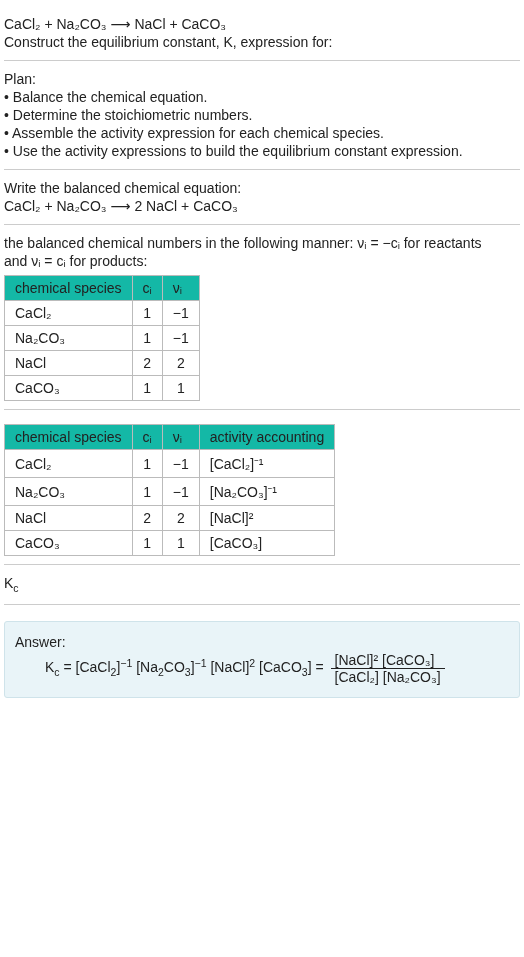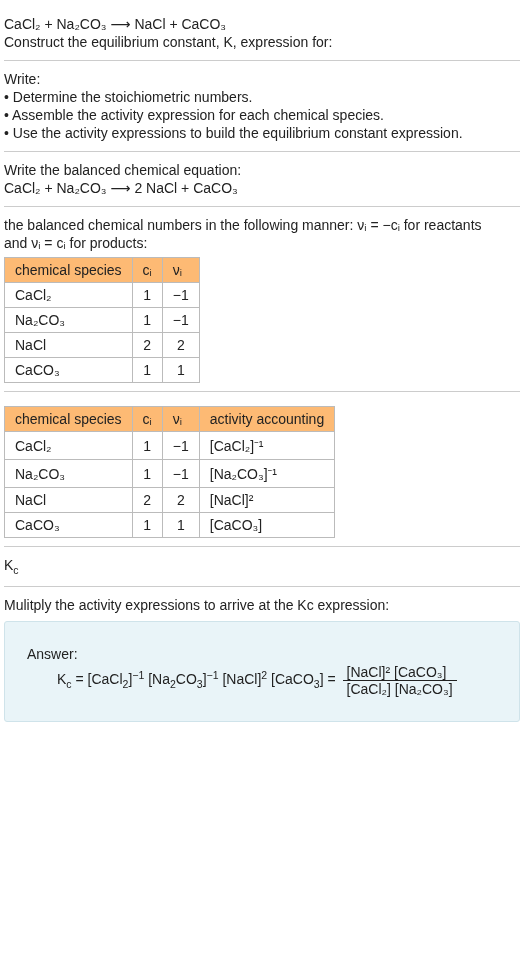--- a/index.html
+++ b/index.html
@@ -3,42 +3,43 @@
 <meta charset="utf-8">
 <style>
   body{margin:0;font-family:"Segoe UI",Arial,sans-serif;font-size:14px;color:#222;background:#fff;width:524px}
   .wrap{padding:6px 4px}
   .sec{padding:8px 0;border-bottom:1px solid #ccc}
   .sec:last-child{border-bottom:none}
   .line{margin:2px 0}
   sub{font-size:.75em}
   table{border-collapse:collapse;margin-top:6px}
   th,td{border:1px solid #bbb;padding:4px 10px;text-align:left;font-weight:400}
-  th{background:#fdba74}
+  th{background:#14b8a6}
   td.c{text-align:center}
-  .answer{background:#e9f4f8;border:1px solid #cfe3ea;border-radius:3px;padding:22px;margin-top:8px}
+  .answer{background:#e9f4f8;border:1px solid #cfe3ea;border-radius:3px;padding:10px;margin-top:8px}
   .ital{}
   .math{white-space:nowrap}
   .frac{display:inline-block;vertical-align:middle;text-align:left;margin:0 3px}
   .frac .n{display:block;border-bottom:1px solid #222;padding:0 4px}
   .frac .d{display:block;padding:0 4px}
   sup{font-size:.75em}
 </style>
 </head>
 <body>
 
 <div class="wrap">
 
   <div class="sec">
     <div class="line math">CaCl₂ + Na₂CO₃ ⟶ NaCl + CaCO₃</div>
     <div class="line">Construct the equilibrium constant, K, expression for:</div>
   </div>
 
   <div class="sec">
-    <div class="line">Write:</div>
+    <div class="line">Plan:</div>
+    <div class="line">• Balance the chemical equation.</div>
     <div class="line">• Determine the stoichiometric numbers.</div>
     <div class="line">• Assemble the activity expression for each chemical species.</div>
     <div class="line">• Use the activity expressions to build the equilibrium constant expression.</div>
   </div>
 
   <div class="sec">
     <div class="line">Write the balanced chemical equation:</div>
     <div class="line math">CaCl₂ + Na₂CO₃ ⟶ 2 NaCl + CaCO₃</div>
   </div>
 
@@ -111,21 +112,20 @@
           </tr>
     </tbody>
       </table>
   </div>
 
   <div class="sec">
     <div class="line ital">K<sub>c</sub></div>
   </div>
 
   <div class="sec" style="border-bottom:none">
-    <div class="line">Mulitply the activity expressions to arrive at the Kc expression:</div>
     <div class="answer">
       <div class="line">Answer:</div>
       <div class="line math" style="padding-left:30px">
         <span class="ital">K<sub>c</sub></span> = [CaCl<sub>2</sub>]<sup>−1</sup> [Na<sub>2</sub>CO<sub>3</sub>]<sup>−1</sup> [NaCl]<sup>2</sup> [CaCO<sub>3</sub>] =
         <span class="frac">
           <span class="n">[NaCl]² [CaCO₃]</span>
           <span class="d">[CaCl₂] [Na₂CO₃]</span>
         </span>
       </div>
     </div>

